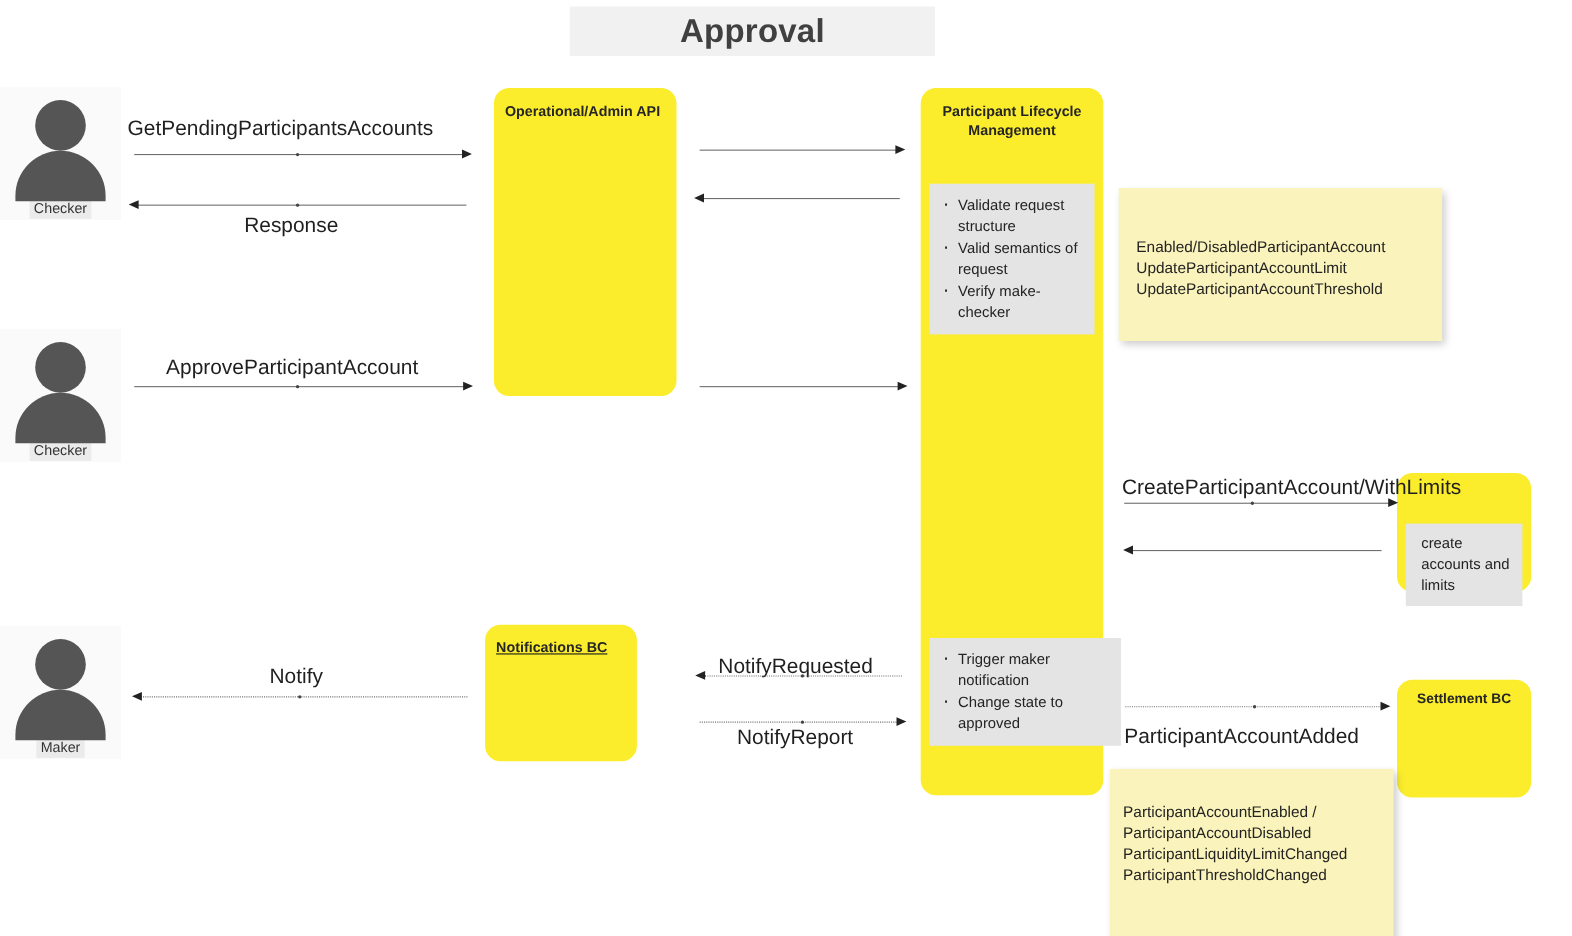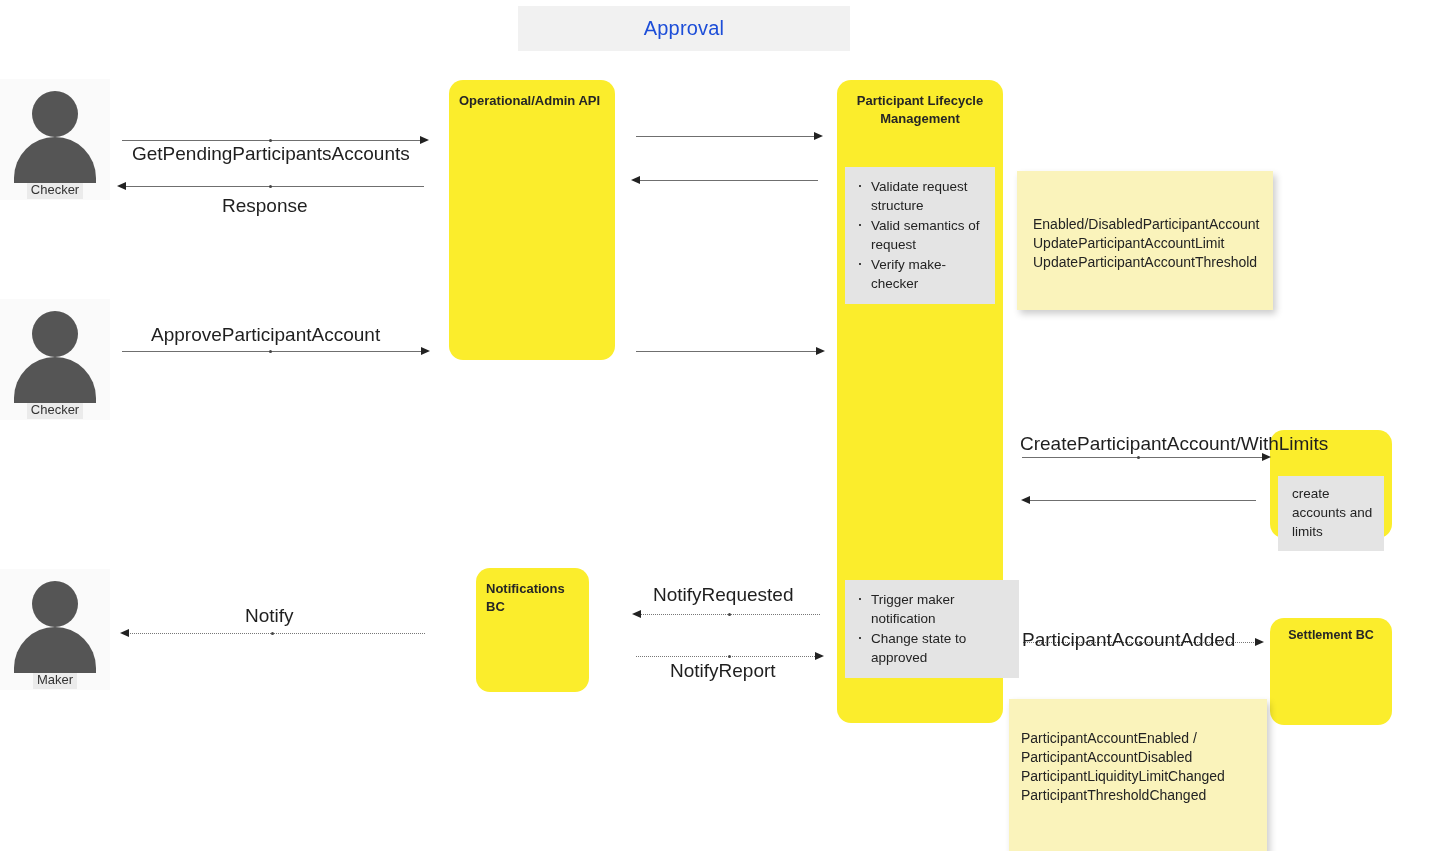--- a/index.html
+++ b/index.html
@@ -23,23 +23,23 @@
   
   #title-banner {
     left: 518px; top: 6px;
     width: 332px; height: 45px;
     background: #f1f1f1;
     display: flex;
     align-items: center;
     justify-content: center;
   }
   #title-banner .title-text {
-    font-size: 20px;
-    font-weight: 400;
-    color: #1d4ed8;
+    font-size: 30px;
+    font-weight: 700;
+    color: #404040;
     letter-spacing: 0.2px;
   }
 
   
   .actor {
     width: 110px;
     background: #fafafa;
     display: flex;
     flex-direction: column;
     align-items: center;
@@ -218,48 +218,48 @@
     </div>
 
     <div class="note-box" style="position:absolute; left:8px; top:500px; width:174px;">
       <ul>
         <li>Trigger maker notification</li>
         <li>Change state to approved</li>
       </ul>
     </div>
   </div>
 
-  <div class="abs card" style="left:476px; top:568px; width:113px; height:124px;">
+  <div class="abs card" style="left:441px; top:568px; width:138px; height:124px;text-decoration:underline;">
     <div class="card-title left-align">Notifications BC</div>
   </div>
 
   <div class="abs card" style="left:1270px; top:430px; width:122px; height:108px;">
     <div class="note-box" style="position:absolute; left:8px; top:46px; width:106px;">
       <div class="plain">create accounts and limits</div>
     </div>
   </div>
 
   <div class="abs card" style="left:1270px; top:618px; width:122px; height:107px;">
     <div class="card-title" style="padding:9px 6px 0 6px; font-size:12.5px; line-height:17px;">Settlement BC</div>
   </div>
 
-  <div class="abs sticky" style="left:1017px; top:171px; width:256px; height:139px; padding:44px 0 0 16px;">
+  <div class="abs sticky" style="left:1017px; top:171px; width:294px; height:139px; padding:44px 0 0 16px;">
     <div class="sticky-body">Enabled/DisabledParticipantAccount
 UpdateParticipantAccountLimit
 UpdateParticipantAccountThreshold</div>
   </div>
 
   <div class="abs sticky" style="left:1009px; top:699px; width:258px; height:176px; padding:30px 0 0 12px;">
     <div class="sticky-body">ParticipantAccountEnabled /
 ParticipantAccountDisabled
 ParticipantLiquidityLimitChanged
 ParticipantThresholdChanged</div>
   </div>
 
-  <div class="msg-label" style="left:132px; top:106px;margin-top:36px;">GetPendingParticipantsAccounts</div>
+  <div class="msg-label" style="left:116px; top:106px;">GetPendingParticipantsAccounts</div>
   <div class="arrow-line" style="left:122px; top:140px; width:300px;"></div>
   <div class="mid-dot" style="left:269px; top:139px;"></div>
   <div class="arrow-head right" style="left:420px; top:136px;"></div>
 
   <div class="arrow-line" style="left:636px; top:136px; width:180px;"></div>
   <div class="arrow-head right" style="left:814px; top:132px;"></div>
 
   <div class="arrow-line" style="left:124px; top:186px; width:300px;"></div>
   <div class="mid-dot" style="left:269px; top:185px;"></div>
   <div class="arrow-head left" style="left:117px; top:182px;"></div>
@@ -277,33 +277,33 @@
   <div class="arrow-head right" style="left:816px; top:347px;"></div>
 
   <div class="msg-label" style="left:1020px; top:398px; line-height:28px; white-space:normal; width:250px;margin-top:32px;">CreateParticipantAccount/WithLimits</div>
   <div class="arrow-line" style="left:1022px; top:457px; width:243px;"></div>
   <div class="mid-dot" style="left:1137px; top:456px;"></div>
   <div class="arrow-head right" style="left:1262px; top:453px;"></div>
 
   <div class="arrow-line" style="left:1028px; top:500px; width:228px;"></div>
   <div class="arrow-head left" style="left:1021px; top:496px;"></div>
 
-  <div class="msg-label" style="left:653px; top:583px;">NotifyRequested</div>
+  <div class="msg-label" style="left:653px; top:595px;">NotifyRequested</div>
   <div class="arrow-line dotted" style="left:640px; top:614px; width:180px;"></div>
   <div class="mid-dot" style="left:728px; top:613px;"></div>
   <div class="arrow-head left" style="left:632px; top:610px;"></div>
 
   <div class="msg-label" style="left:245px; top:604px;">Notify</div>
   <div class="arrow-line dotted" style="left:128px; top:633px; width:297px;"></div>
   <div class="mid-dot" style="left:271px; top:632px;"></div>
   <div class="arrow-head left" style="left:120px; top:629px;"></div>
 
   <div class="arrow-line dotted" style="left:636px; top:656px; width:181px;"></div>
   <div class="mid-dot" style="left:728px; top:655px;"></div>
   <div class="arrow-head right" style="left:815px; top:652px;"></div>
   <div class="msg-label" style="left:670px; top:659px;">NotifyReport</div>
 
   <div class="arrow-line dotted" style="left:1023px; top:642px; width:235px;"></div>
   <div class="mid-dot" style="left:1139px; top:641px;"></div>
   <div class="arrow-head right" style="left:1255px; top:638px;"></div>
-  <div class="msg-label" style="left:1022px; top:628px;">ParticipantAccountAdded</div>
+  <div class="msg-label" style="left:1022px; top:658px;">ParticipantAccountAdded</div>
 
 </div>
 
 </body></html>

